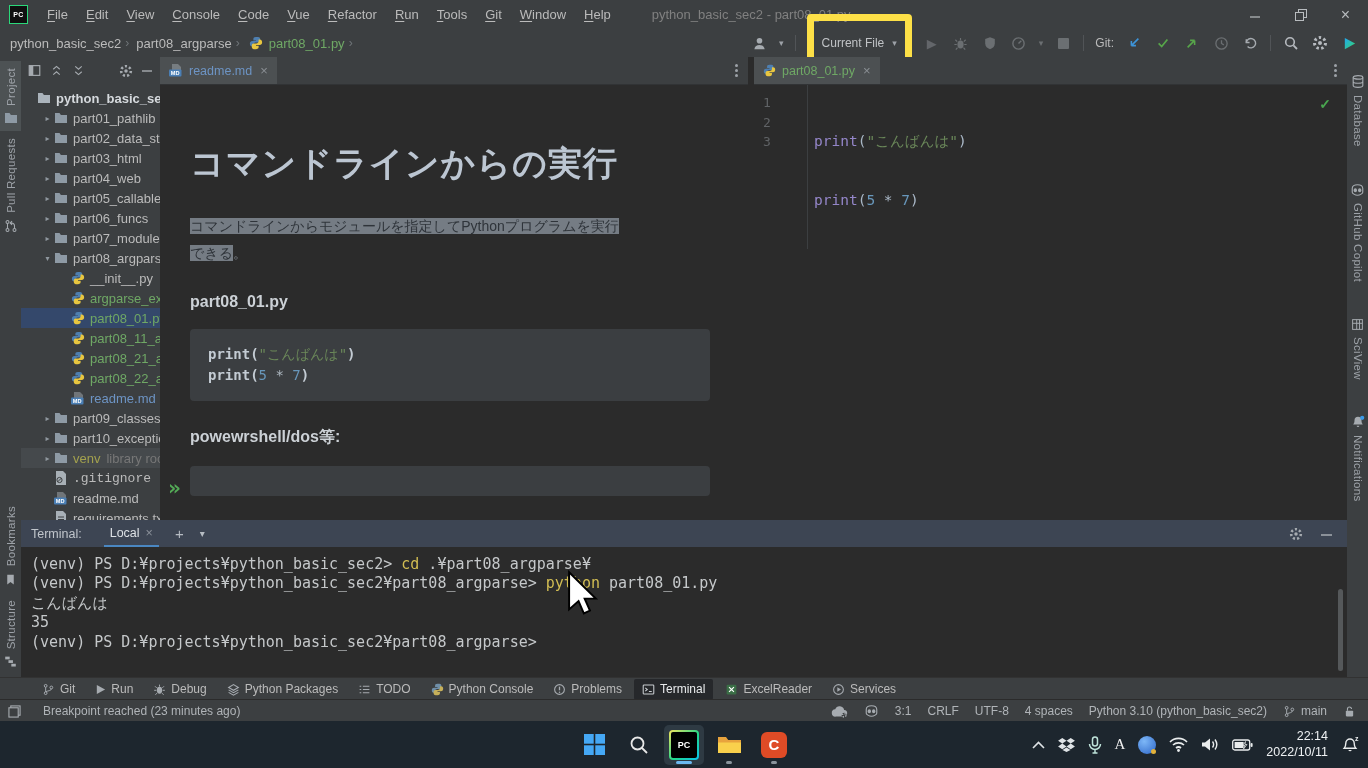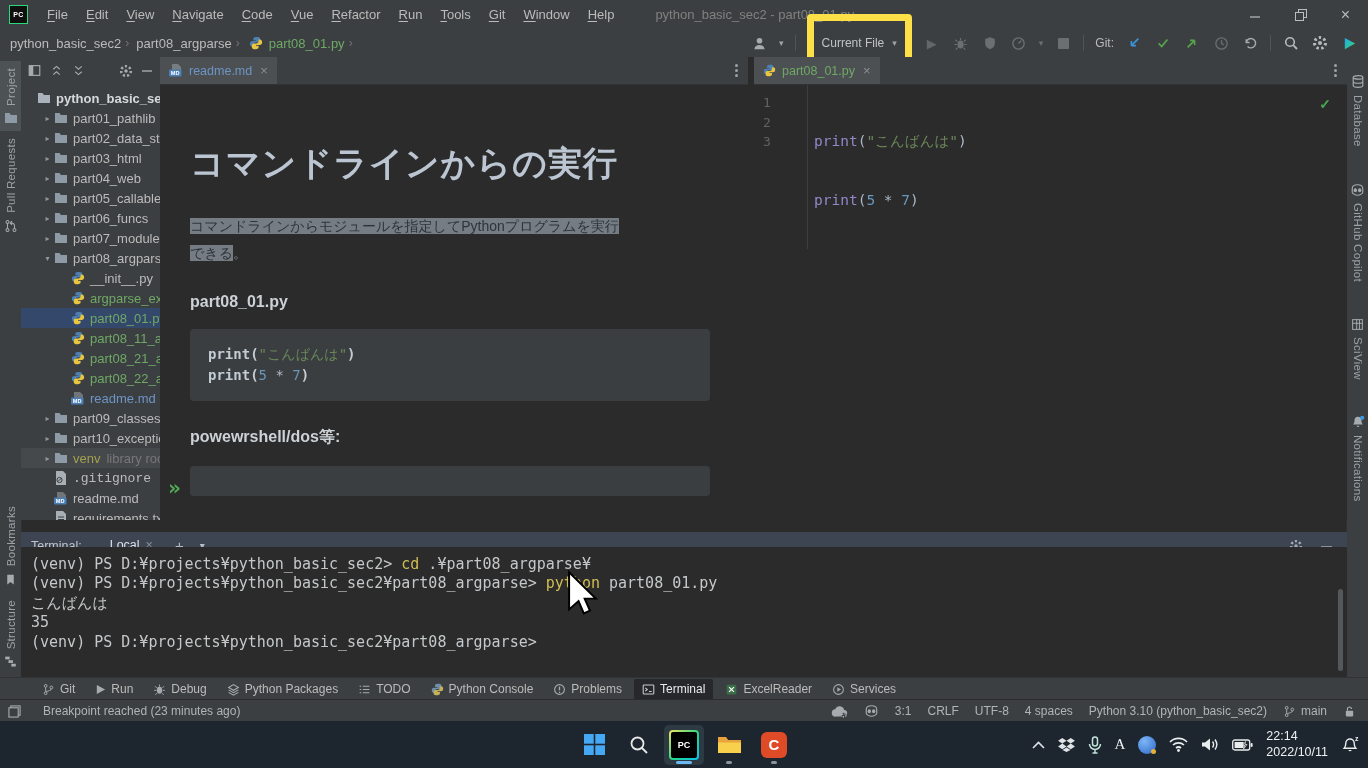--- a/index.html
+++ b/index.html
@@ -89,21 +89,21 @@
   .ed-tab-label{color:#6fa865;}
   .ed-body{position:relative;display:flex;}
   .gutter{width:54px;flex:0 0 54px;border-right:1px solid #3c3f41;padding-top:8px;box-sizing:border-box;}
   .gutter div{font-family:"DejaVu Sans Mono",monospace;font-size:13px;color:#606366;padding-left:9px;line-height:19.5px;}
   .code{padding:8px 0 0 6px;font-family:"DejaVu Sans Mono",monospace;font-size:14.5px;line-height:19.5px;white-space:pre;}
   .fn{color:#9486c9;}
   .pn{color:#a9b7c6;}
   .ed-check{position:absolute;top:11px;right:16px;color:#49a64f;font-size:14px;font-weight:bold;}
 
   
-  .termhead{position:absolute;top:532px;left:21px;width:1326px;height:27px;background:#3d4553;display:flex;align-items:center;font-size:12.5px;}
+  .termhead{position:absolute;top:520px;left:21px;width:1326px;height:27px;background:#3d4553;display:flex;align-items:center;font-size:12.5px;}
   .term-label{margin-left:10px;color:#c0c5cb;}
   .term-tab{margin-left:22px;height:100%;display:flex;align-items:center;gap:6px;color:#dde1e5;
             border-bottom:2px solid #4a87c2;padding:0 6px;box-sizing:border-box;}
   .term-tab .x{color:#8a9099;}
   .term-plus{margin-left:16px;color:#b6bcc3;font-size:15px;}
   .term-caret{margin-left:16px;color:#b6bcc3;font-size:10px;}
   .term-right{margin-left:auto;display:flex;align-items:center;gap:18px;margin-right:14px;}
   .termbody{position:absolute;top:547px;left:21px;width:1326px;height:130px;background:#2b2b2b;padding:8px 0 0 10px;box-sizing:border-box;}
   .tline{white-space:pre;font-family:"DejaVu Sans Mono",monospace;font-size:15px;line-height:19.4px;color:#c5c8ca;}
   .tline .cmd{color:#d2bd53;}
@@ -129,37 +129,37 @@
   .tk-icon.running::after{content:"";position:absolute;bottom:1px;left:17px;width:6px;height:3px;border-radius:2px;background:#8a949c;}
   .tk-icon.active{background:#2e3a43;}
   .tk-icon.active::after{content:"";position:absolute;bottom:1px;left:12px;width:16px;height:3px;border-radius:2px;background:#6cb8f0;}
   .pycharm-badge{width:26px;height:26px;border-radius:4px;display:grid;place-items:center;color:#fff;font-size:9px;font-weight:bold;
       background:linear-gradient(#000,#000) padding-box,linear-gradient(135deg,#f7e35c,#21d789 55%,#07c3f2) border-box;border:2px solid transparent;}
   .camtasia-badge{width:26px;height:26px;border-radius:6px;background:#df4b26;display:grid;place-items:center;color:#fff;font-size:15px;font-weight:bold;}
   .tk-tray{position:absolute;right:8px;top:0;height:100%;display:flex;align-items:center;gap:13px;}
   .ime{font-family:"Liberation Serif",serif;font-size:15px;color:#f0f0f0;}
   .blue-orb{width:18px;height:18px;border-radius:50%;background:radial-gradient(circle at 35% 30%,#7db7f7,#2d66c8);position:relative;}
   .blue-orb::after{content:"";position:absolute;right:0;bottom:0;width:5px;height:5px;border-radius:50%;background:#e2b13a;}
-  .clock{color:#eef1f3;font-size:12.5px;line-height:1.25;}
+  .clock{color:#eef1f3;font-size:12.5px;text-align:right;line-height:1.25;}
 
   .mouse{position:absolute;left:566px;top:570px;z-index:60;}
 </style>
 </head>
 <body>
 
 <div id="stage">
 
   <div class="titlebar">
     <div class="app-badge">PC</div>
     <div class="menus">
 
     <span class="menu-item">File</span>
         <span class="menu-item">Edit</span>
         <span class="menu-item">View</span>
-        <span class="menu-item">Navigate</span>
+        <span class="menu-item">Console</span>
         <span class="menu-item">Code</span>
         <span class="menu-item">Vue</span>
         <span class="menu-item">Refactor</span>
         <span class="menu-item">Run</span>
         <span class="menu-item">Tools</span>
         <span class="menu-item">Git</span>
         <span class="menu-item">Window</span>
         <span class="menu-item">Help</span>
       </div>
     <span class="win-title">python_basic_sec2 - part08_01.py</span>

